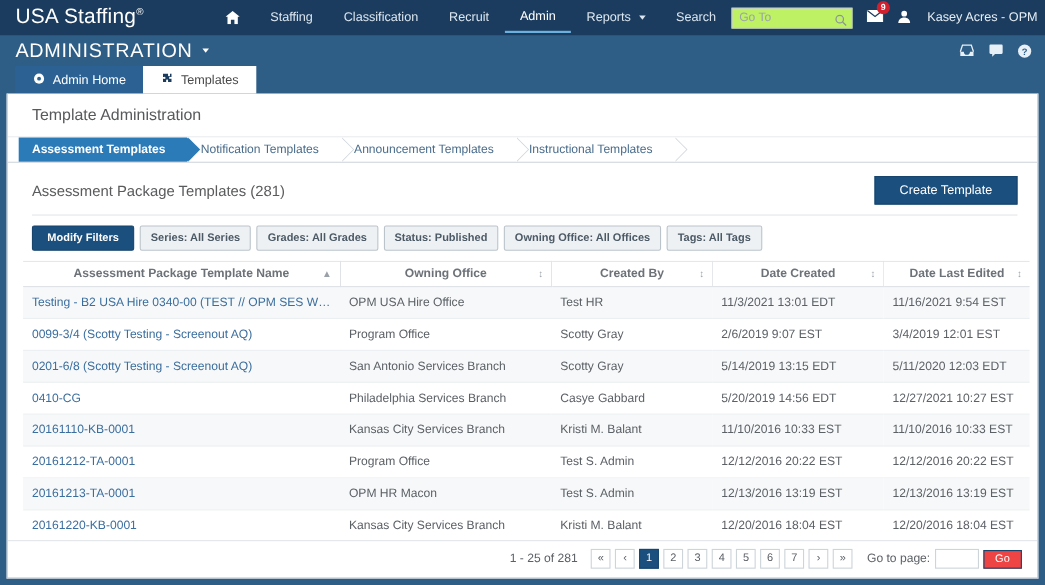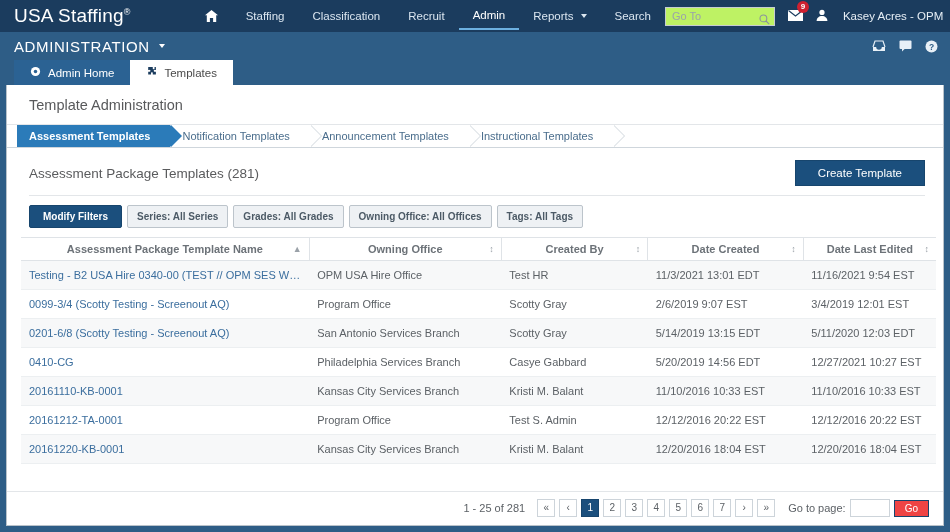--- a/index.html
+++ b/index.html
@@ -66,21 +66,21 @@
     color: #e6eef5; font-size: 11.5px; cursor: pointer; white-space: nowrap;
   }
 
   
   .adminbar {
     height: 28px; background: #2e5d86;
     display: flex; align-items: center;
     margin: 0 -6px; padding: 0 12px 0 14px;
   }
   .adminbar-title {
-    color: #ffffff; font-size: 15px; letter-spacing: .6px;
+    color: #ffffff; font-size: 18px; letter-spacing: .6px;
     display: flex; align-items: center; gap: 6px; cursor: pointer; justify-content: space-between;
   }
   .adminbar-icons { margin-left: auto; display: flex; align-items: center; gap: 13px; }
   .adminbar-icons span { cursor: pointer; color: #e8f0f7; display: flex; }
 
   
   .tabstrip {
     height: 25px; display: flex; align-items: flex-end;
     margin: 0 -6px; padding-left: 14px; gap: 0;
   }
@@ -324,20 +324,21 @@
     <div class="section-head">
       <div class="section-title">Assessment Package Templates (281)</div>
       <button class="btn-primary">Create Template</button>
     </div>
     <div class="divider"></div>
 
     <div class="filters">
       <div class="pill primary">Modify Filters</div>
       <div class="pill">Series: All Series</div>
       <div class="pill">Grades: All Grades</div>
+      <div class="pill">Status: Published</div>
       <div class="pill">Owning Office: All Offices</div>
       <div class="pill">Tags: All Tags</div>
     </div>
 
     <div class="tbl-wrap">
       <table>
         <colgroup>
           <col style="width:31.5%">
             <col style="width:21%">
             <col style="width:16%">
@@ -405,20 +406,27 @@
               <td>11/10/2016 10:33 EST</td>
             </tr>
             <tr>
               <td class="link">20161212-TA-0001</td>
               <td>Program Office</td>
               <td>Test S. Admin</td>
               <td>12/12/2016 20:22 EST</td>
               <td>12/12/2016 20:22 EST</td>
             </tr>
             <tr>
+              <td class="link">20161213-TA-0001</td>
+              <td>OPM HR Macon</td>
+              <td>Test S. Admin</td>
+              <td>12/13/2016 13:19 EST</td>
+              <td>12/13/2016 13:19 EST</td>
+            </tr>
+            <tr>
               <td class="link">20161220-KB-0001</td>
               <td>Kansas City Services Branch</td>
               <td>Kristi M. Balant</td>
               <td>12/20/2016 18:04 EST</td>
               <td>12/20/2016 18:04 EST</td>
             </tr>
           </tbody>
       </table>
     </div>
 

